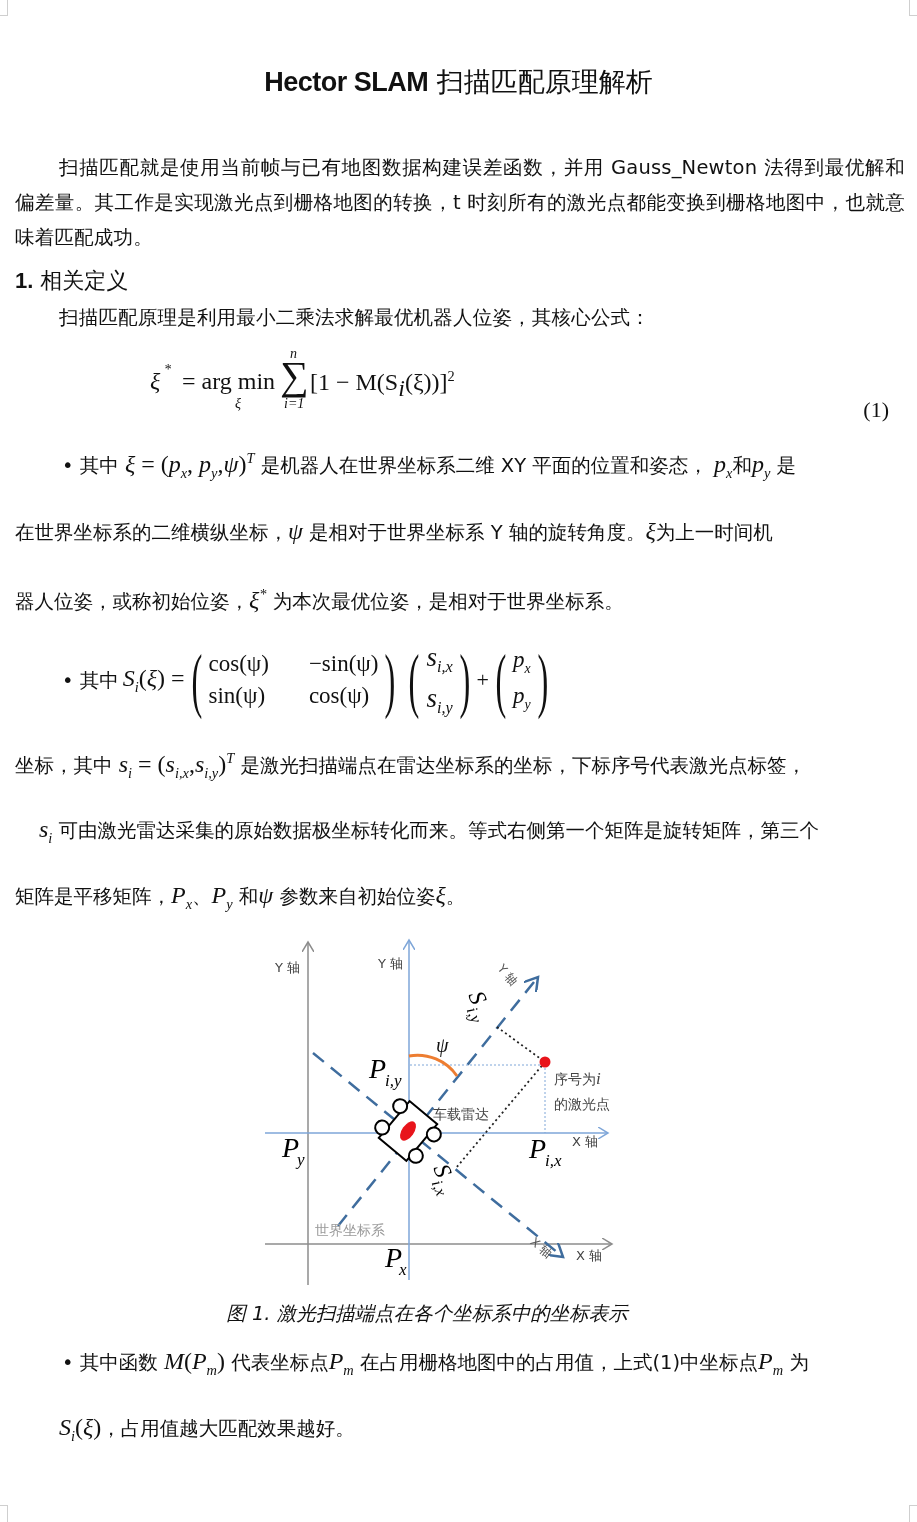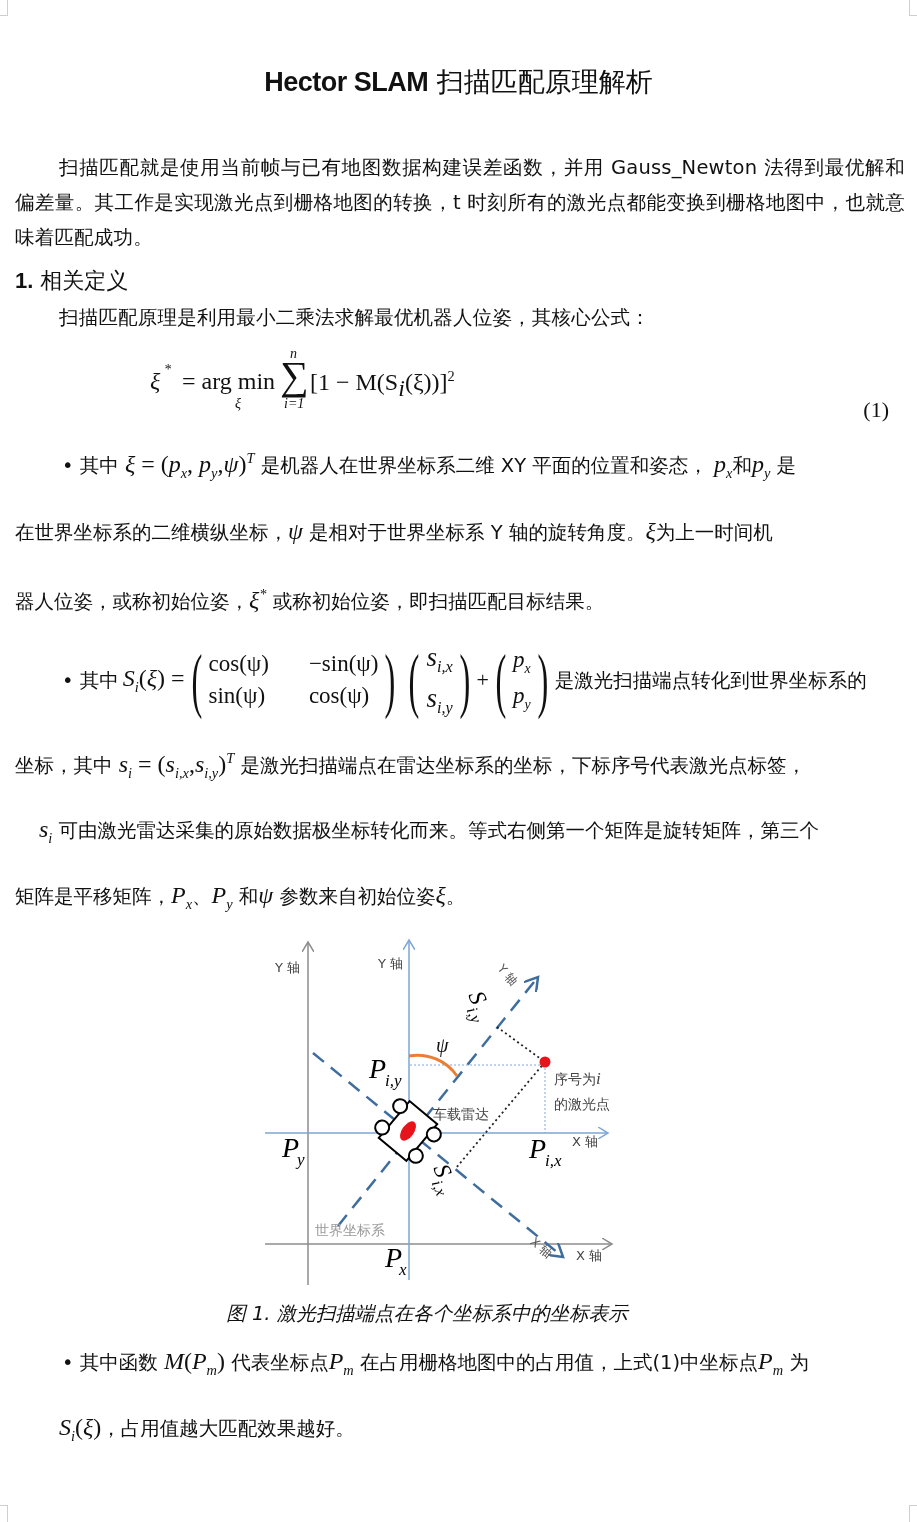--- a/index.html
+++ b/index.html
@@ -76,21 +76,21 @@
   <span>是机器人在世界坐标系二维 XY 平面的位置和姿态，</span>
   <span class="math">p<sub>x</sub></span><span>和</span><span class="math">p<sub>y</sub></span>
   <span>是</span>
 </div>
 <div class="line" style="top:518px;">
   <span>在世界坐标系的二维横纵坐标，</span><span class="math">ψ</span>
   <span>是相对于世界坐标系 Y 轴的旋转角度。</span><span class="math">ξ</span><span>为上一时间机</span>
 </div>
 <div class="line" style="top:586px;">
   <span>器人位姿，或称初始位姿，</span><span class="math">ξ<sup>*</sup></span>
-  <span>或称初始位姿，即扫描匹配目标结果。</span>
+  <span>为本次最优位姿，是相对于世界坐标系。</span>
 </div>
 
 <div class="line" style="top:640px; left:62px; height:80px; display:flex; align-items:center;">
   <span>• 其中</span>
   <span class="math" style="margin-left:4px;">S<sub>i</sub><span class="rm">(</span>ξ<span class="rm">) =</span></span>
   <span class="pl">(</span>
   <span class="mcell" style="grid-template-columns:auto auto; column-gap:40px;">
     <span>cos(ψ)</span>
     <span>−sin(ψ)</span>
     <span>sin(ψ)</span>
@@ -103,21 +103,20 @@
       <span>s<sub>i,y</sub></span>
   </span>
   <span class="pl">)</span>
   <span class="rm" style="font-size:22px;">+</span>
   <span class="pl">(</span>
   <span class="mcell math">
     <span>p<sub>x</sub></span>
       <span>p<sub>y</sub></span>
   </span>
   <span class="pl">)</span>
-  <span>是激光扫描端点转化到世界坐标系的</span>
 </div>
 <div class="line" style="top:750px;">
   <span>坐标，其中</span>
   <span class="math">s<sub>i</sub> <span class="rm">= (</span>s<sub>i,x</sub><span class="rm">,</span>s<sub>i,y</sub><span class="rm">)</span><sup>T</sup></span>
   <span>是激光扫描端点在雷达坐标系的坐标，下标序号代表激光点标签，</span>
 </div>
 <div class="line" style="top:816px;margin-left:24px;">
   <span class="math">s<sub>i</sub></span>
   <span>可由激光雷达采集的原始数据极坐标转化而来。等式右侧第一个矩阵是旋转矩阵，第三个</span>
 </div>

